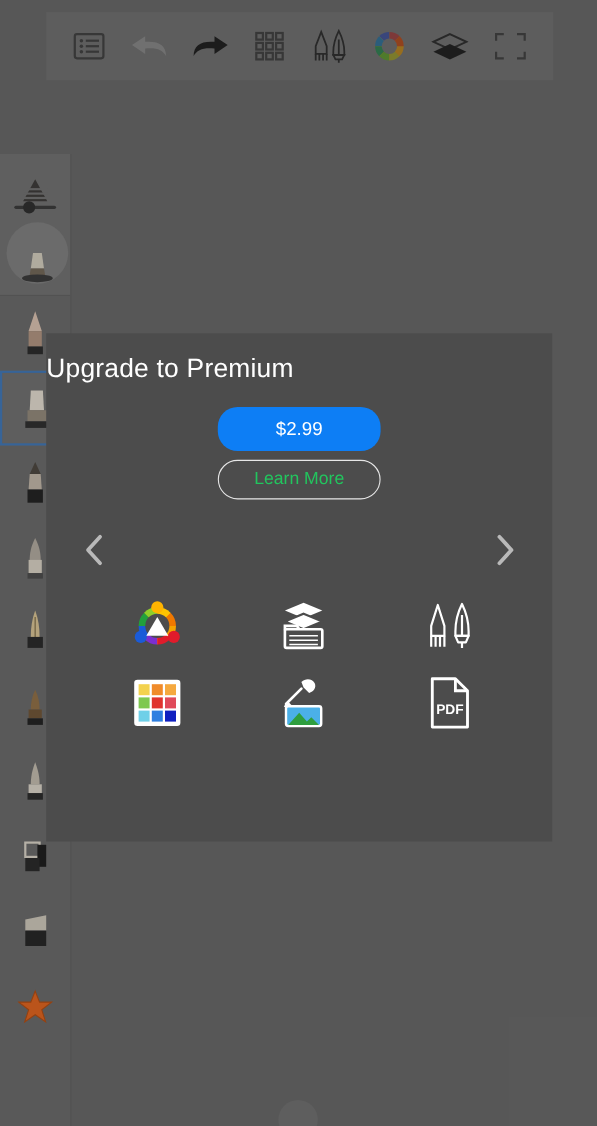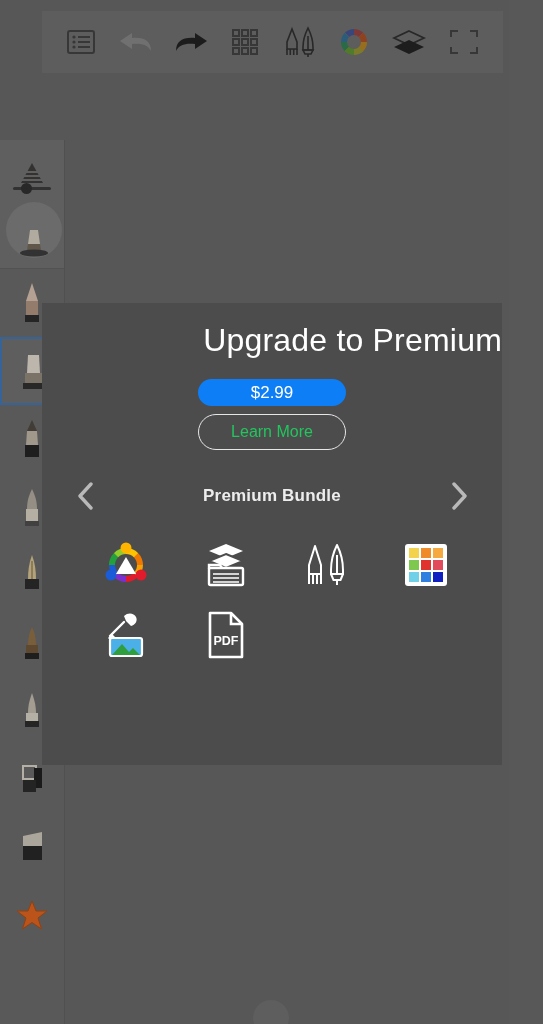--- a/index.html
+++ b/index.html
@@ -146,37 +146,37 @@
     left: 42px;
     top: 303px;
     width: 460px;
     height: 462px;
     background: #4c4c4c;
     box-sizing: border-box;
     padding: 0;
     color: #fff;
   }
   .dlg-title {
-    text-align: right;
-    font-size: 32px;
+    text-align: left;
+    font-size: 24px;
     font-weight: 400;
     letter-spacing: .2px;
     color: #ffffff;
     margin-top: 19px;
   }
   .btn-col {
     margin-top: 20px;
     display: flex;
     flex-direction: column;
     align-items: center;
     gap: 8px;
   }
   .btn-price {
     width: 148px;
-    height: 27px;
+    height: 40px;
     border-radius: 18px;
     background: #0d7ef5;
     color: #fff;
     font-size: 17px;
     display: flex;
     align-items: center;
     justify-content: center;
     border: none;
     font-family: "Liberation Sans", sans-serif;
     cursor: pointer;
@@ -228,21 +228,21 @@
   .desc {
     flex: 0 0 240px;
     font-size: 16.5px;
     line-height: 21px;
     color: #f0f0f0;
     padding-top: 2px;
   }
   .feature-grid {
     flex: 1;
     display: grid;
-    grid-template-columns: 1fr 1fr 1fr 1fr;
+    grid-template-columns: 1fr 1fr 1fr;
     grid-template-rows: repeat(3, 70px);
     justify-items: center;
     align-items: center;
     margin-left: 4px;
   }
   .feature-cell {
     width: 52px;
     height: 52px;
     display: flex;
     align-items: center;
@@ -469,21 +469,20 @@
     <button class="btn-price">$2.99</button>
     <button class="btn-learn">Learn More</button>
   </div>
 
   <div class="carousel">
     <div class="chev">
       <svg width="20" height="30" viewBox="0 0 20 30">
         <path d="M16 3 L5 15 L16 27" fill="none" stroke="#b9b9b9" stroke-width="3.4" stroke-linecap="round" stroke-linejoin="round"></path>
       </svg>
     </div>
-    <div class="bundle-name">Premium Bundle</div>
     <div class="chev">
       <svg width="20" height="30" viewBox="0 0 20 30">
         <path d="M5 3 L16 15 L5 27" fill="none" stroke="#b9b9b9" stroke-width="3.4" stroke-linecap="round" stroke-linejoin="round"></path>
       </svg>
     </div>
   </div>
 
   <div class="dlg-body">
 
 

